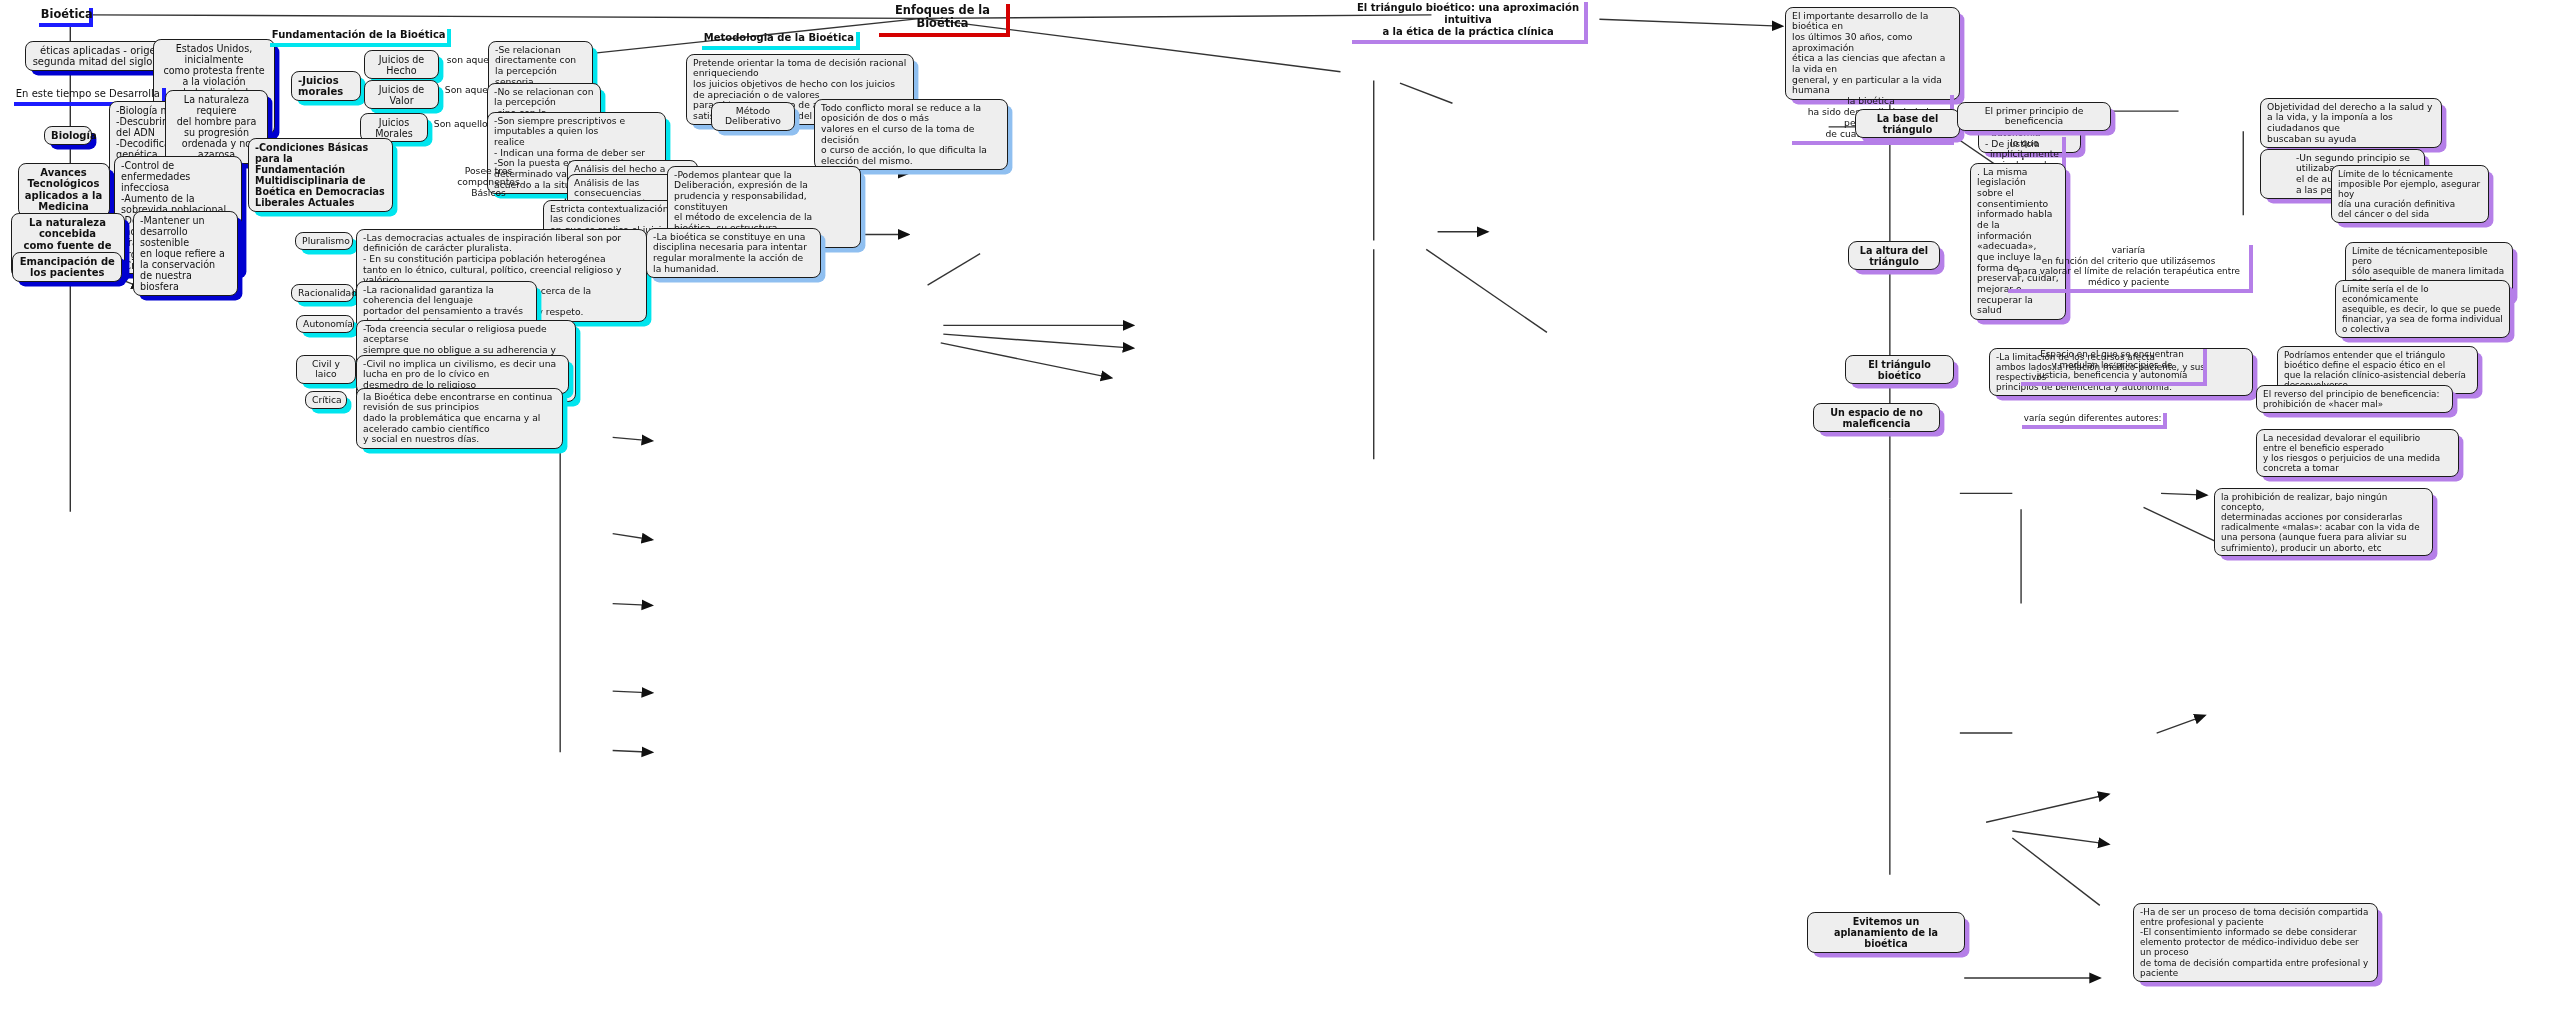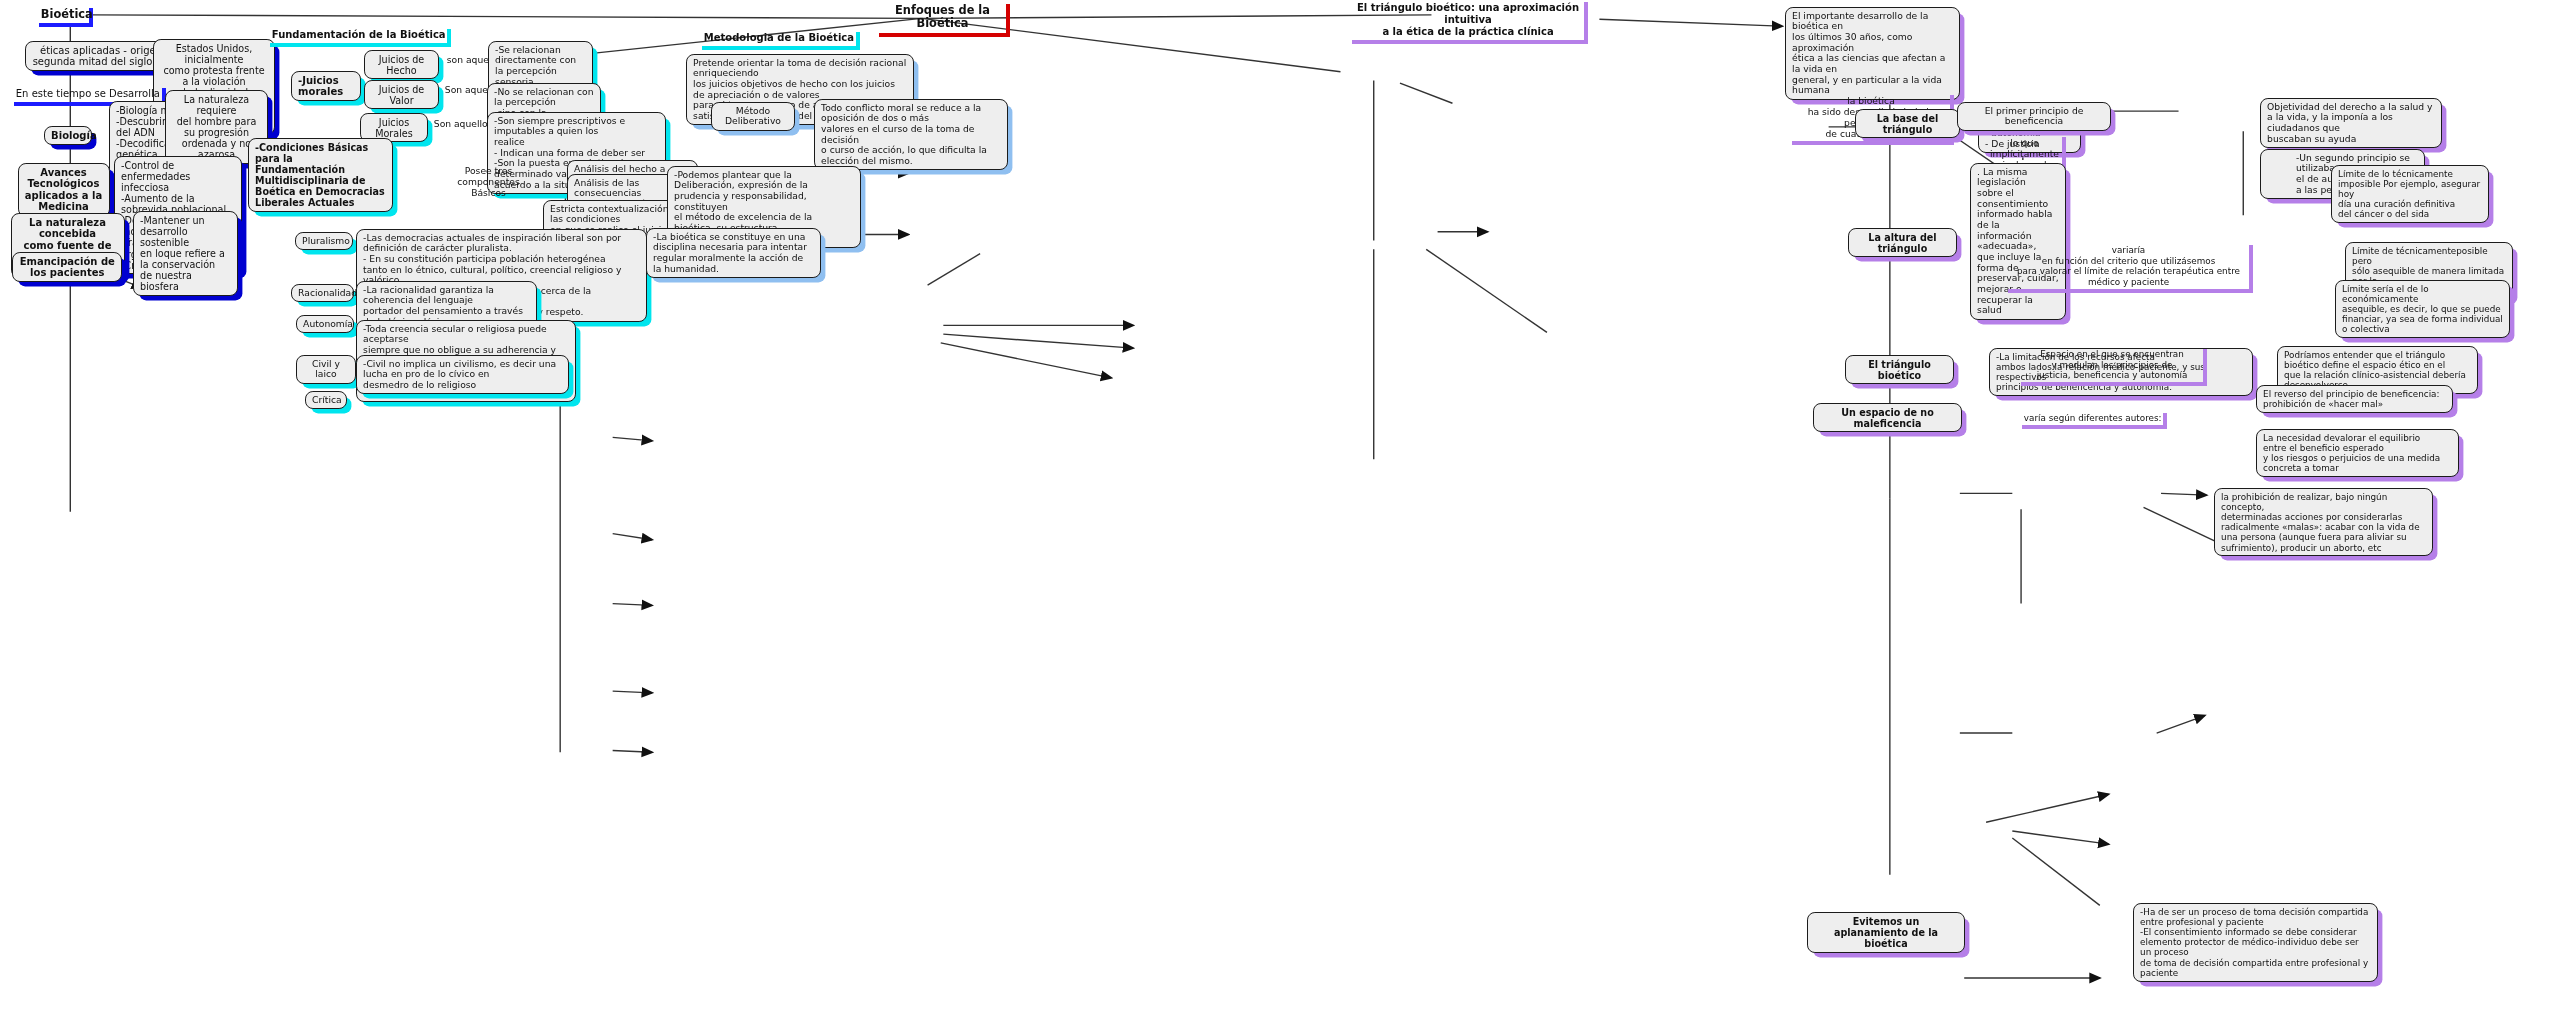--- a/index.html
+++ b/index.html
@@ -205,20 +205,23 @@
   <div class="node sh-cyan" style="left:356px;top:320px;width:220px;font-size:9.2px;">-Toda creencia secular o religiosa puede aceptarse
 siempre que no obligue a su adherencia y que respete además los valores
 diferentes expresados por otros
 - Es el pluralismo y la tolerancia sobre elque descansa la autonomía</div>
 
   <div class="node ctr sh-cyan" style="left:296px;top:355px;width:60px;font-size:9.2px;">Civil y laico</div>
   <div class="node sh-cyan" style="left:356px;top:355px;width:213px;font-size:9.2px;">-Civil no implica un civilismo, es decir una lucha en pro de lo cívico en
 desmedro de lo religioso</div>
 
   <div class="node ctr sh-cyan" style="left:305px;top:391px;width:42px;font-size:9.2px;">Crítica</div>
+  <div class="node sh-cyan" style="left:356px;top:388px;width:207px;font-size:9.2px;"> la Bioética debe encontrarse en continua revisión de sus principios
+dado la problemática que encarna y al acelerado cambio científico
+y social en nuestros días.</div>
 
   <div class="lbl b u-cyan" style="left:702px;top:32px;font-size:10px;">Metodologia de la Bioética</div>
 
   <div class="node sh-lblue" style="left:686px;top:54px;width:228px;font-size:9.2px;">Pretende orientar la toma de decisión racional enriqueciendo
 los juicios objetivos de hecho con los juicios de apreciación o de valores
 para obtener un curso de acción que satisfaga la moralidad del mismo.</div>
 
   <div class="node ctr sh-lblue" style="left:711px;top:102px;width:84px;font-size:9.2px;">Método Deliberativo</div>
 
   <div class="node sh-lblue" style="left:814px;top:99px;width:194px;font-size:9.2px;">Todo conflicto moral se reduce a la oposición de dos o más
@@ -266,21 +269,21 @@
 sobre el consentimiento
 informado habla de la
 información «adecuada»,
 que incluye la forma de
 preservar, cuidar, mejorar o
 recuperar la salud</div>
 
   <div class="node sh-purple" style="left:2260px;top:149px;width:165px;font-size:9.2px;padding-left:35px;">-Un segundo principio se utilizaba
 el de autonomía y respeto a las persona</div>
 
-  <div class="node ctr b sh-purple" style="left:1848px;top:228px;width:109px;font-size:9.6px;">La altura del triángulo</div>
+  <div class="node ctr b sh-purple" style="left:1848px;top:241px;width:92px;font-size:9.6px;border-radius:9px;">La altura del triángulo</div>
 
   <div class="lbl ctr u-purple" style="left:2008px;top:245px;width:245px;font-size:8.8px;">variaría
 en función del criterio que utilizásemos
 para valorar el límite de relación terapéutica entre
 médico y paciente</div>
 
   <div class="node sh-purple" style="left:2331px;top:165px;width:158px;font-size:8.8px;">Límite de lo técnicamente
 imposible Por ejemplo, asegurar hoy
 día una curación definitiva
 del cáncer o del sida</div>
@@ -301,21 +304,21 @@
 
   <div class="lbl ctr u-purple" style="left:2021px;top:349px;width:186px;font-size:8.8px;">Espacio en el que se encuentran
 y modulan los principios de
 justicia, beneficencia y autonomía</div>
 
   <div class="node sh-purple" style="left:2277px;top:346px;width:201px;font-size:8.8px;">Podríamos entender que el triángulo
 bioético define el espacio ético en el
 que la relación clínico-asistencial debería
 desenvolverse</div>
 
-  <div class="node ctr b sh-purple" style="left:1813px;top:403px;width:149px;font-size:9.6px;text-align:center;">Un espacio de no maleficencia</div>
+  <div class="node ctr b sh-purple" style="left:1813px;top:403px;width:127px;font-size:9.6px;text-align:center;">Un espacio de no maleficencia</div>
 
   <div class="lbl u-purple" style="left:2022px;top:413px;font-size:8.8px;">varía según diferentes autores:</div>
 
   <div class="node sh-purple" style="left:2256px;top:385px;width:197px;font-size:8.8px;">El reverso del principio de beneficencia:
 prohibición de «hacer mal»</div>
 
   <div class="node sh-purple" style="left:2256px;top:429px;width:203px;font-size:8.8px;"> La necesidad devalorar el equilibrio
 entre el beneficio esperado
 y los riesgos o perjuicios de una medida
 concreta a tomar</div>

